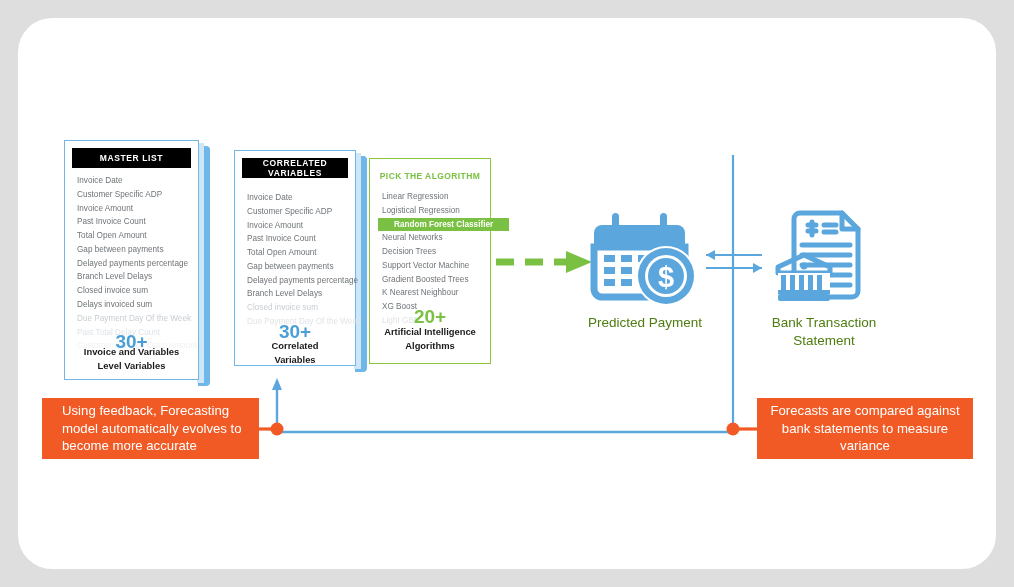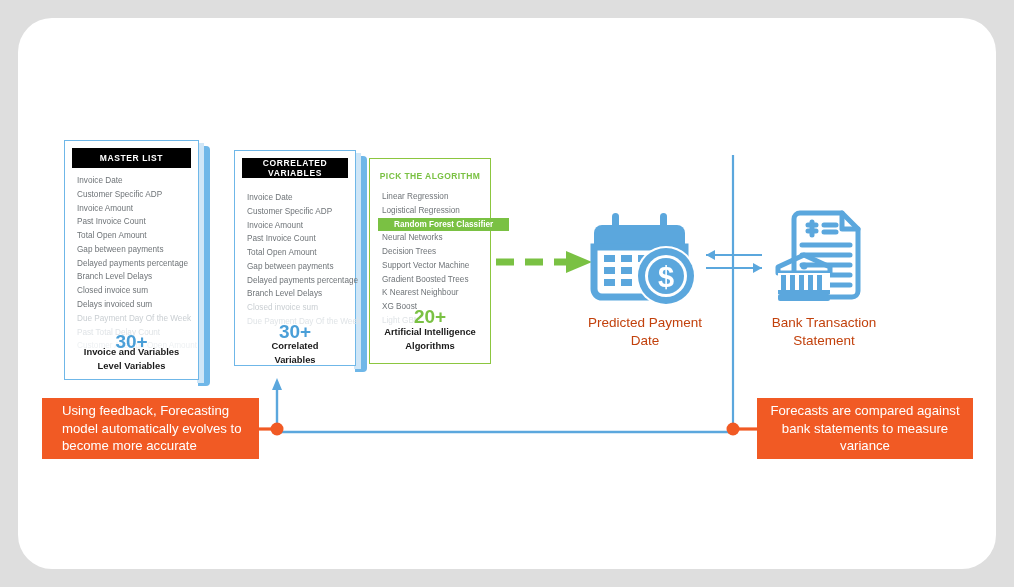--- a/index.html
+++ b/index.html
@@ -60,21 +60,21 @@
   }
   .bignum.green{color:#7ac143;}
   .cardfoot{
     position:absolute;left:6px;right:6px;text-align:center;
     font-size:9.4px;color:#1a1a1a;font-weight:bold;line-height:1.45;
   }
 
   
   .iconblock{position:absolute;text-align:center;}
   .iconlabel{
-    font-size:13.5px;color:#c2410c;line-height:1.32;margin-top:4px;
+    font-size:13.5px;color:#4d7c0f;line-height:1.32;margin-top:4px;
   }
 
   
   .callout{
     position:absolute;background:#f15a24;color:#ffffff;
     font-size:13.2px;line-height:1.33;
     display:flex;align-items:center;justify-content:center;
     text-align:center;padding:6px 8px;box-sizing:border-box;
   }
   .callout.left{text-align:left;justify-content:flex-start;}
@@ -211,21 +211,20 @@
         </g>
         <circle cx="76" cy="71" r="30" fill="#ffffff"></circle>
         <circle cx="76" cy="71" r="28" fill="#5ba7dd"></circle>
         <circle cx="76" cy="71" r="21" fill="#ffffff"></circle>
         <circle cx="76" cy="71" r="18" fill="#5ba7dd"></circle>
         <text x="76" y="82" font-size="29" font-weight="bold" fill="#ffffff" text-anchor="middle" font-family="Liberation Sans, sans-serif">$</text>
       </g>
     </svg>
     <div class="iconlabel">
         <div>Predicted Payment</div>
-        <div>Date</div>
       </div>
   </div>
 
   <div class="iconblock" style="left:749px;top:205px;width:150px;">
     <svg width="100" height="105" viewBox="0 0 100 105" style="margin:0 auto;">
       <g fill="none" stroke="#5ba7dd" stroke-width="5" stroke-linejoin="round" stroke-linecap="round">
         <path d="M26 8 h42 l16 16 v62 a6 6 0 0 1 -6 6 h-52 a6 6 0 0 1 -6 -6 v-72 a6 6 0 0 1 6 -6 z"></path>
         <path d="M68 8 v16 h16"></path>
         <path d="M34 20 h8 M34 26 h8"></path>
         <path d="M38 17 v13"></path>

